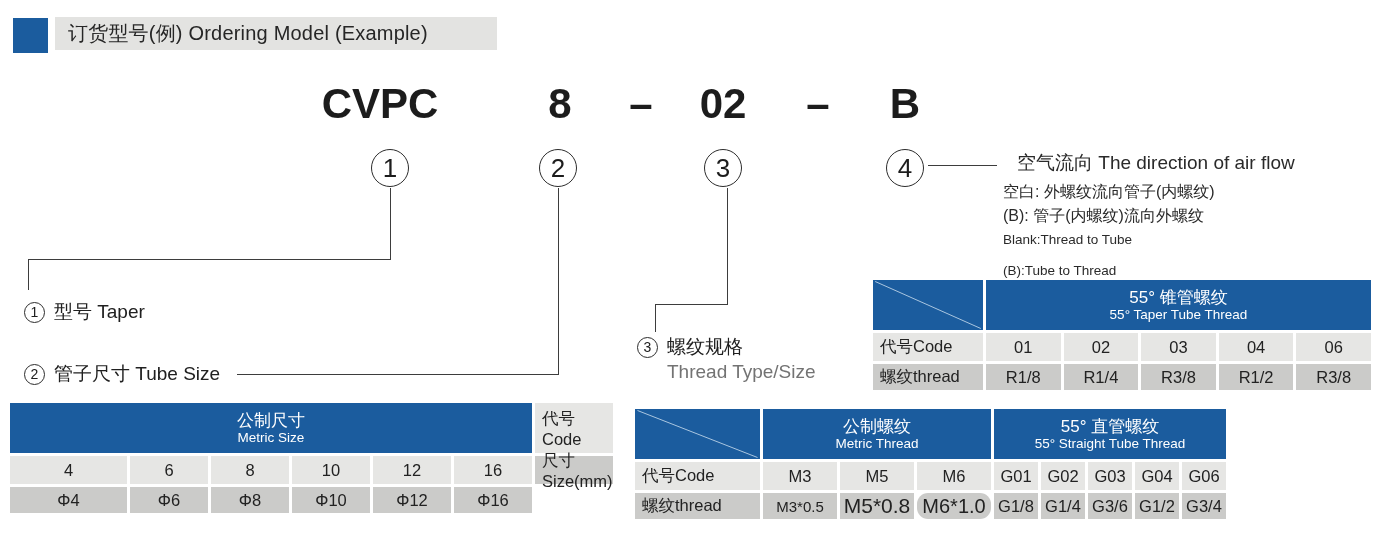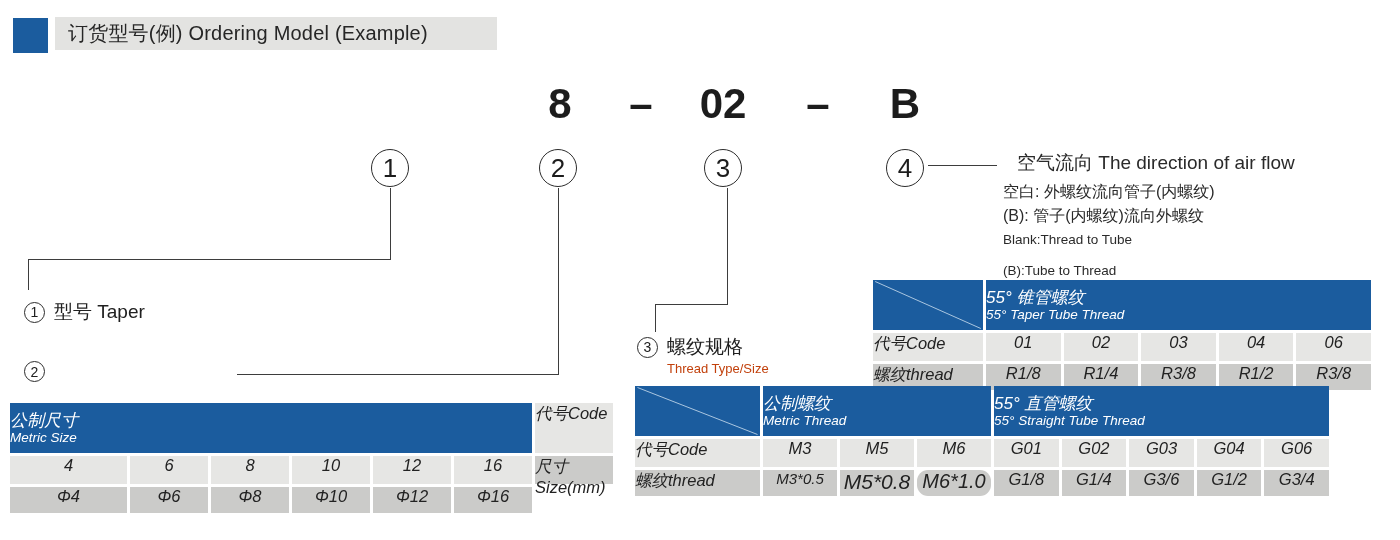--- a/index.html
+++ b/index.html
@@ -30,39 +30,40 @@
   
   .hline{height:0;border-top:1.4px solid var(--line);}
   .vline{width:0;border-left:1.4px solid var(--line);}
   
   .lbl{display:flex;align-items:center;gap:9px;font-size:19px;color:#202020;white-space:nowrap;}
   .c4-title{font-size:19px;color:#2a2a2a;white-space:nowrap;margin-left:14px;}
   .c4-zh{font-size:16px;color:#2a2a2a;white-space:nowrap;}
   .c4-en{font-size:13.5px;color:#2a2a2a;white-space:nowrap;}
   
   .tbl{display:grid;gap:3px;}
-  .cell{display:flex;align-items:flex-start;justify-content:center;font-size:16.5px;color:#222;font-style:italic;}
-  .cell-label{justify-content:flex-start;box-sizing:border-box;}
+  .cell{display:flex;align-items:center;justify-content:center;font-size:16.5px;color:#222;}
+  .cell-label{justify-content:flex-start;padding-left:7px;box-sizing:border-box;}
   .cell-blue{background:var(--blue);color:#fff;flex-direction:column;line-height:1.12;position:relative;}
   .cell-blue .zh{font-size:17px;}
   .cell-blue .en{font-size:13.5px;}
   .cell-light{background:var(--row-light);}
   .cell-dark{background:var(--row-dark);}
   .diag-svg{position:absolute;left:0;top:0;width:100%;height:100%;}
 </style>
 </head>
 <body>
 
 <div id="stage">
 
   <div class="abs hdr-square"></div>
   <div class="abs hdr-bar">
     <span>订货型号(例) Ordering Model (Example)</span>
   </div>
 
+  <div class="abs model-seg" style="left:380px;">CVPC</div>
   <div class="abs model-seg" style="left:560px;">8</div>
   <div class="abs model-seg" style="left:641px;">–</div>
   <div class="abs model-seg" style="left:723px;">02</div>
   <div class="abs model-seg" style="left:818px;">–</div>
   <div class="abs model-seg" style="left:905px;">B</div>
 
   <div class="abs circ circ-big" style="left:390px;">1</div>
   <div class="abs circ circ-big" style="left:558px;">2</div>
   <div class="abs circ circ-big" style="left:723px;">3</div>
   <div class="abs circ circ-big" style="left:905px;">4</div>
@@ -80,27 +81,28 @@
 
   <div class="abs hline" style="left:928px;top:165px;width:69px;"></div>
 
   <div class="abs lbl" style="left:24px;top:299px;">
     <span class="circ circ-sm">1</span>
     <span>型号 Taper</span>
   </div>
 
   <div class="abs lbl" style="left:24px;top:361px;">
     <span class="circ circ-sm">2</span>
+    <span>管子尺寸 Tube Size</span>
   </div>
 
   <div class="abs lbl" style="left:637px;top:334px;">
     <span class="circ circ-sm">3</span>
     <span>螺纹规格</span>
   </div>
-  <div class="abs" style="left:667px;top:361px;font-size:13px;color:#c2410c;white-space:nowrap;">Thread Type/Size</div>
+  <div class="abs" style="left:667px;top:361px;font-size:19px;color:#737373;white-space:nowrap;">Thread Type/Size</div>
 
   <div class="abs" style="left:1003px;top:150px;">
     <div class="c4-title">空气流向 The direction of air flow</div>
     <div class="c4-zh" style="margin-top:6px;">空白: 外螺纹流向管子(内螺纹)</div>
     <div class="c4-zh" style="margin-top:3px;">(B): 管子(内螺纹)流向外螺纹</div>
     <div class="c4-en" style="margin-top:5px;">Blank:Thread to Tube</div>
     <div class="c4-en" style="margin-top:16px;">(B):Tube to Thread</div>
   </div>
 
   <div class="abs tbl" style="left:873px;top:280px;width:498px;grid-template-columns:110px repeat(5,1fr);grid-template-rows:50px 28px 26px;">
@@ -141,21 +143,21 @@
     <div class="cell cell-light">16</div>
     <div class="cell cell-dark cell-label">尺寸Size(mm)</div>
     <div class="cell cell-dark">Φ4</div>
     <div class="cell cell-dark">Φ6</div>
     <div class="cell cell-dark">Φ8</div>
     <div class="cell cell-dark">Φ10</div>
     <div class="cell cell-dark">Φ12</div>
     <div class="cell cell-dark">Φ16</div>
   </div>
 
-  <div class="abs tbl" style="left:635px;top:386px;width:694px;grid-template-columns:125px 74px 74px 74px repeat(5,1fr);grid-template-rows:50px 28px 26px;">
+  <div class="abs tbl" style="left:635px;top:409px;width:591px;grid-template-columns:125px 74px 74px 74px repeat(5,1fr);grid-template-rows:50px 28px 26px;">
     <div class="cell cell-blue">
       <svg class="diag-svg" viewBox="0 0 100 100" preserveAspectRatio="none">
         <line x1="2" y1="3" x2="98" y2="97" stroke="#aac6e0" stroke-width="1" vector-effect="non-scaling-stroke"></line>
       </svg>
     </div>
     <div class="cell cell-blue" style="grid-column:span 3;">
       <span class="zh">公制螺纹</span>
       <span class="en">Metric Thread</span>
     </div>
     <div class="cell cell-blue" style="grid-column:span 5;">

